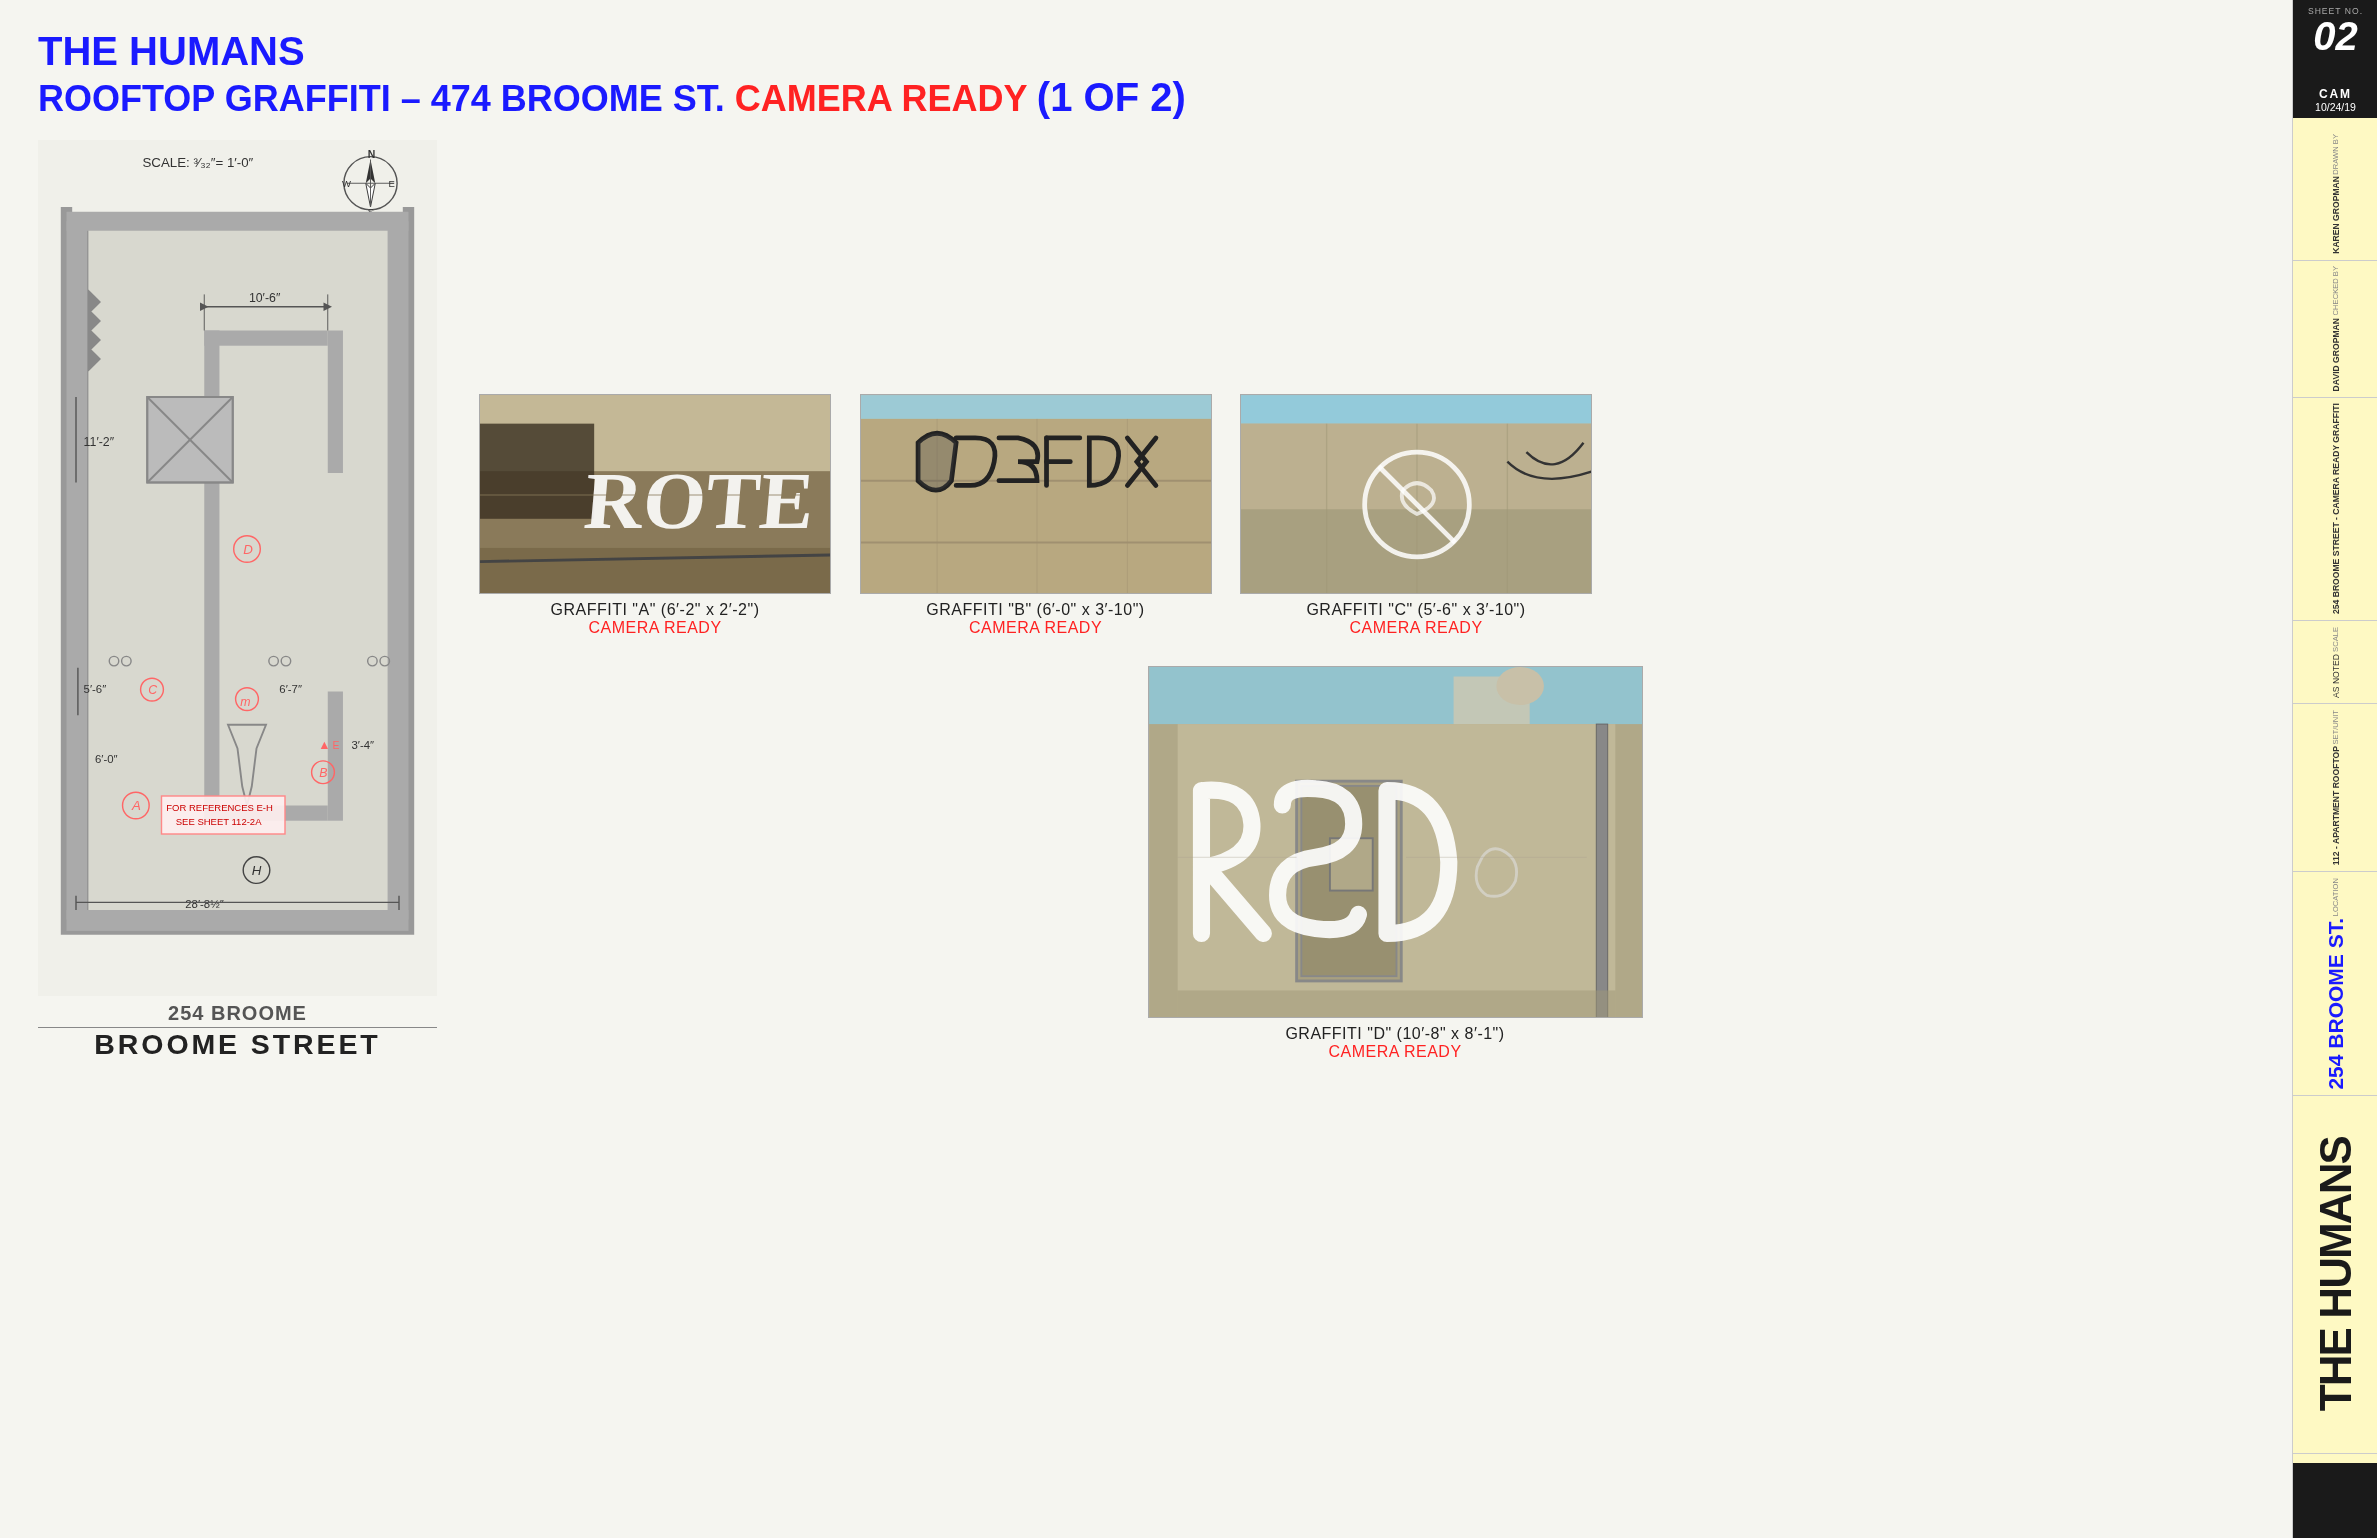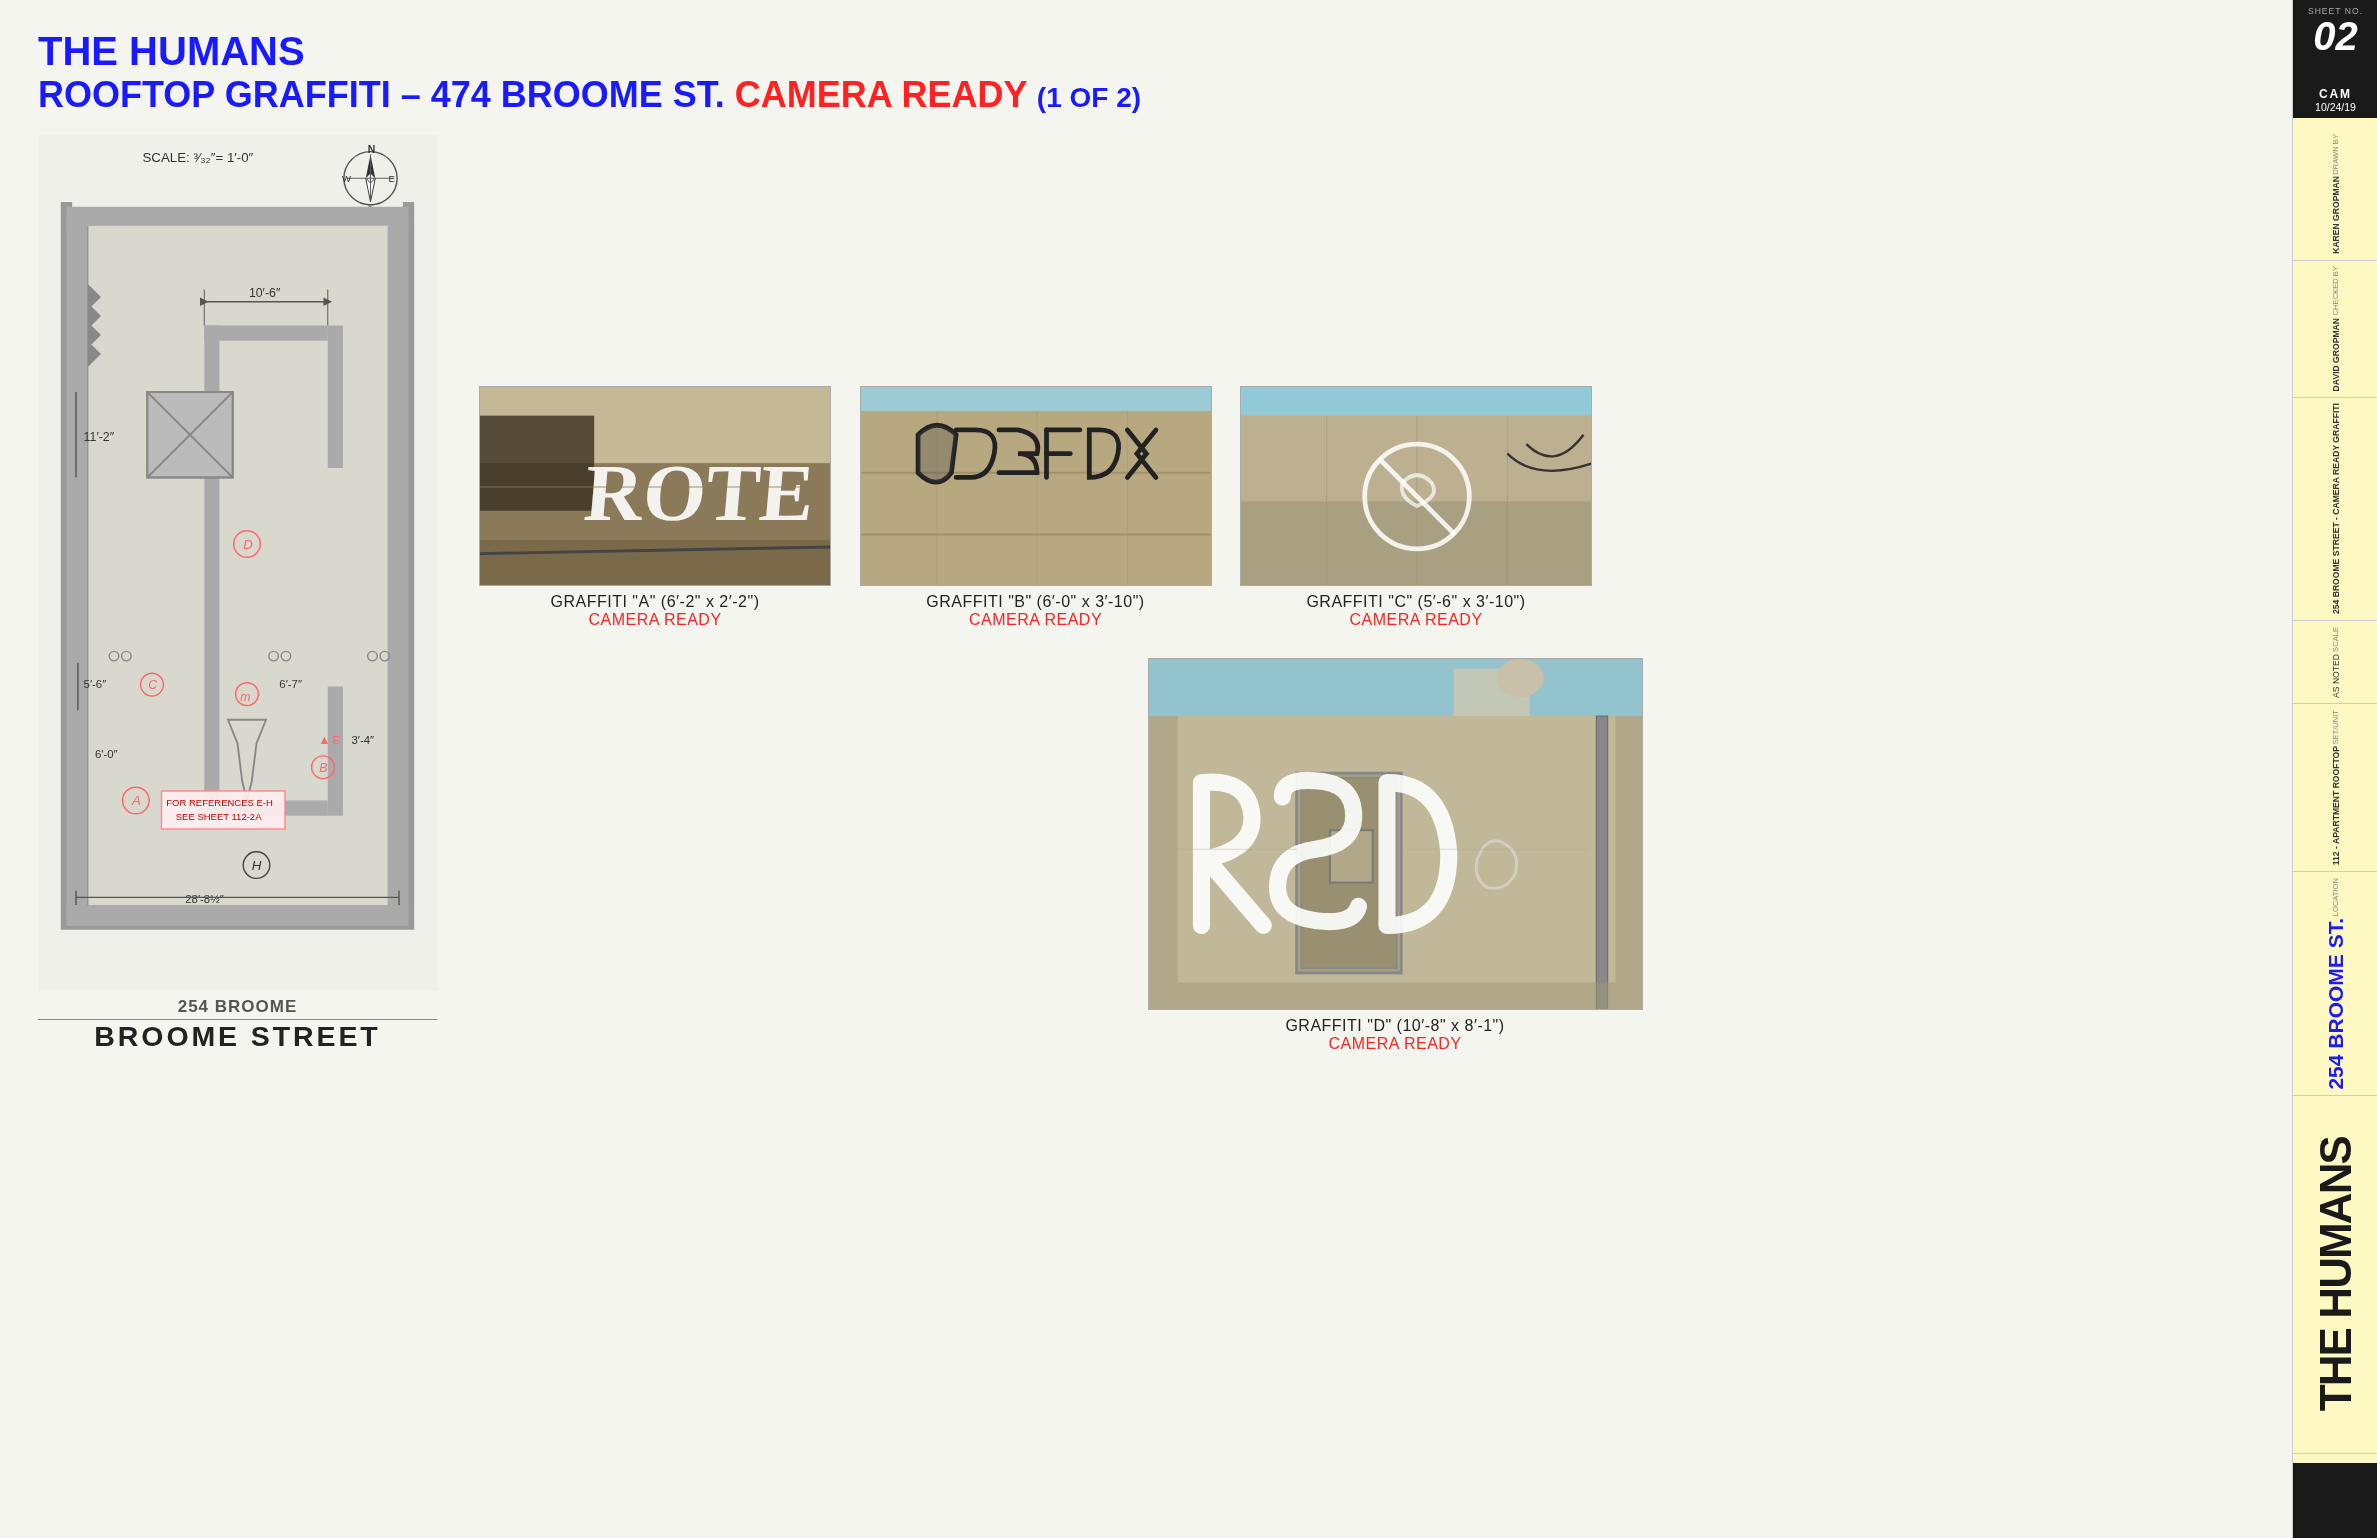--- a/index.html
+++ b/index.html
@@ -42,21 +42,21 @@
       font-size: 36px;
       font-weight: bold;
       color: #1a1aff;
       line-height: 1.2;
     }
     .title-line2 .camera-ready-red {
       color: #ff2222;
     }
     .title-line2 .page-num {
       color: #1a1aff;
-      font-size: 28px;
+      font-size: 40px;
     }
 
     
     .content-area {
       display: flex;
       gap: 42px;
       align-items: flex-end;
     }
 
     
@@ -68,21 +68,21 @@
 
     .floorplan-svg-wrap {
       width: 399px;
     }
 
     .floorplan-footer {
       text-align: center;
       margin-top: 3.8px;
     }
     .broome-label {
-      font-size: 17px;
+      font-size: 20px;
       font-weight: bold;
       color: #555;
       letter-spacing: 1px;
     }
     .broome-street-label {
       font-size: 28.5px;
       font-weight: bold;
       color: #222;
       letter-spacing: 2.9px;
       border-top: 1.9px solid #888;

